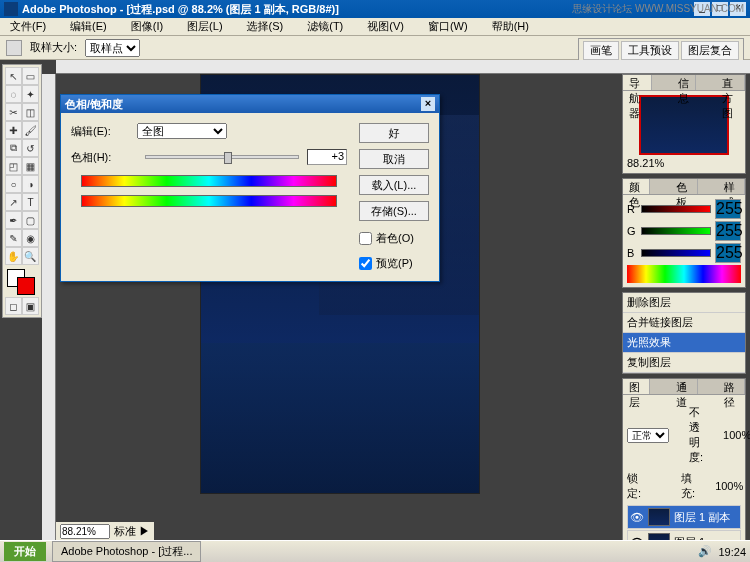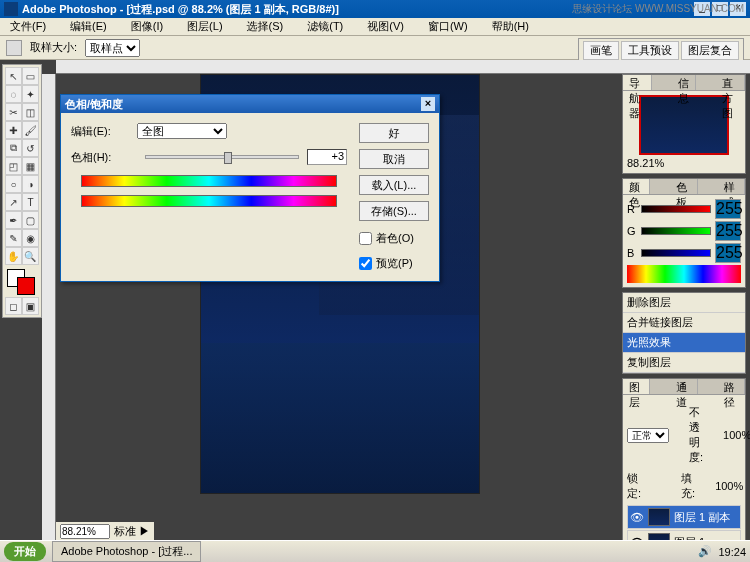--- a/index.html
+++ b/index.html
@@ -67,21 +67,21 @@
 .spect { height: 18px; background: linear-gradient(90deg, red, yellow, lime, cyan, blue, magenta, red); }
 .hist-row { padding: 2px 4px; border-bottom: 1px solid #ccc; cursor: pointer; display: flex; align-items: center; gap: 4px; }
 .hist-row.sel { background: #316ac5; color: #fff; }
 .layer-top { display: flex; gap: 20px; align-items: center; margin-bottom: 4px; margin-top: 6px; }
 .layer-top select { font-size: 10px; width: 50px; }
 .layer-row { display: flex; align-items: center; padding: 2px; border: 1px solid #ccc; margin-bottom: 1px; cursor: pointer; }
 .layer-row.sel { background: #316ac5; color: #fff; }
 .layer-row .eye { width: 14px; text-align: center; }
 .layer-row .lthumb { width: 22px; height: 18px; background: linear-gradient(#0b1d40, #0e2860); border: 1px solid #666; margin: 0 4px; }
 .taskbar { position: absolute; bottom: 0; left: 0; right: 0; height: 22px; background: linear-gradient(#ece9d8, #d4d0c8); border-top: 1px solid #fff; display: flex; align-items: center; padding: 0 4px; }
-.taskbar .start { background: #589c2f; color: #fff; padding: 2px 10px; border-radius: 9px; font-weight: bold; cursor: pointer; }
+.taskbar .start { background: #589c2f; color: #fff; padding: 2px 10px; border-radius: 0; font-weight: bold; cursor: pointer; }
 .taskbar .task { margin-left: 6px; padding: 2px 8px; background: #dcd8c8; border: 1px solid #999; cursor: pointer; }
 .taskbar .tray { margin-left: auto; display: flex; align-items: center; gap: 6px; }
 </style>
 </head>
 <body>
 
 <div class="titlebar">
   <div class="app-icon"></div>
   <div class="title">Adobe Photoshop - [过程.psd @ 88.2% (图层 1 副本, RGB/8#)]</div>
   <div class="winbtns">

